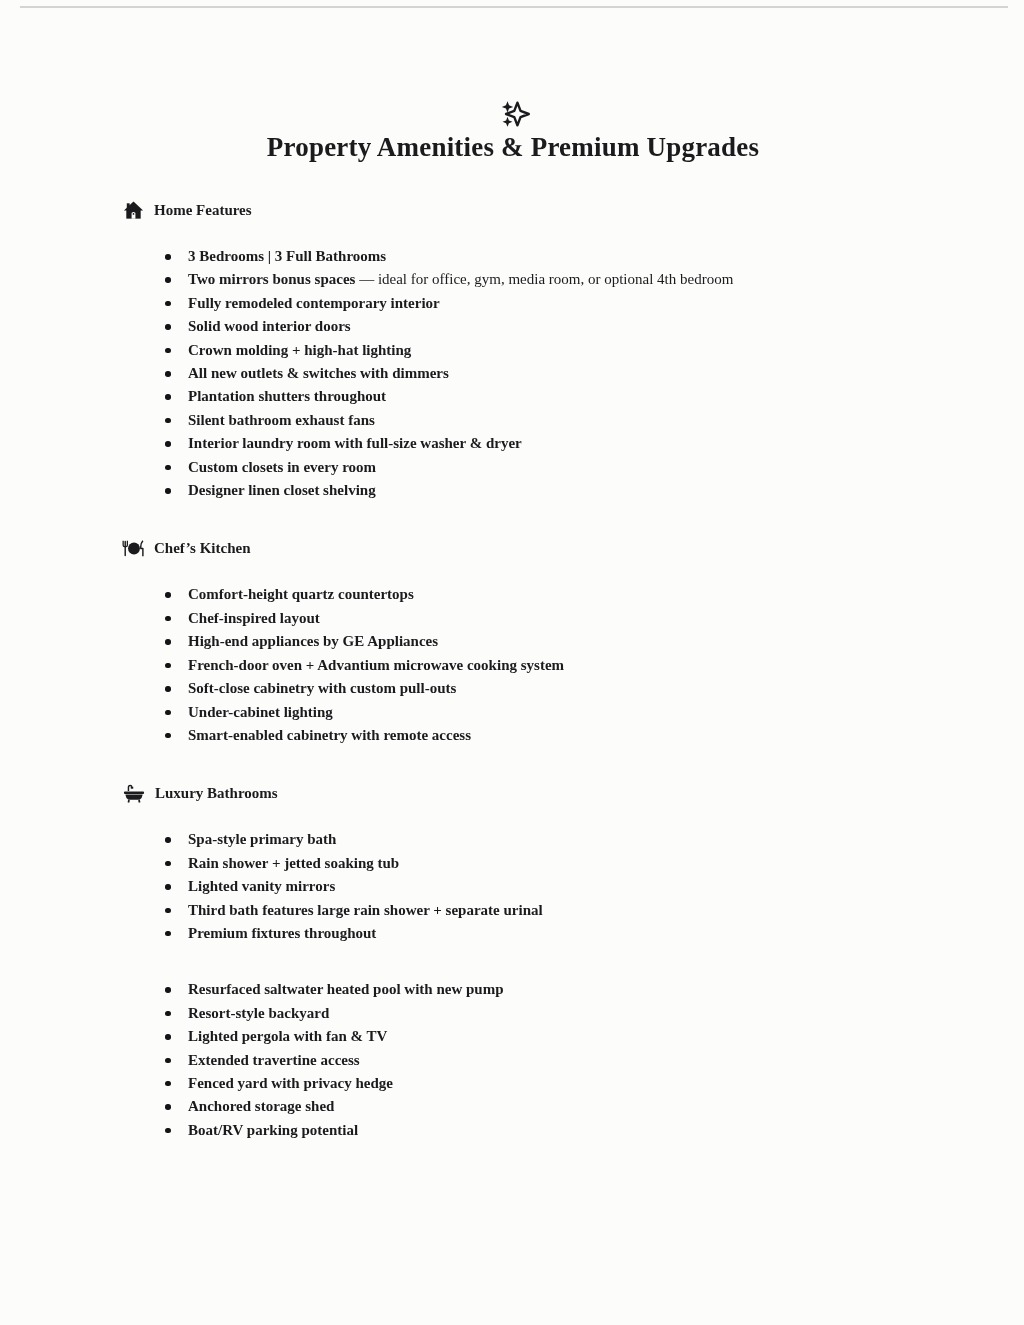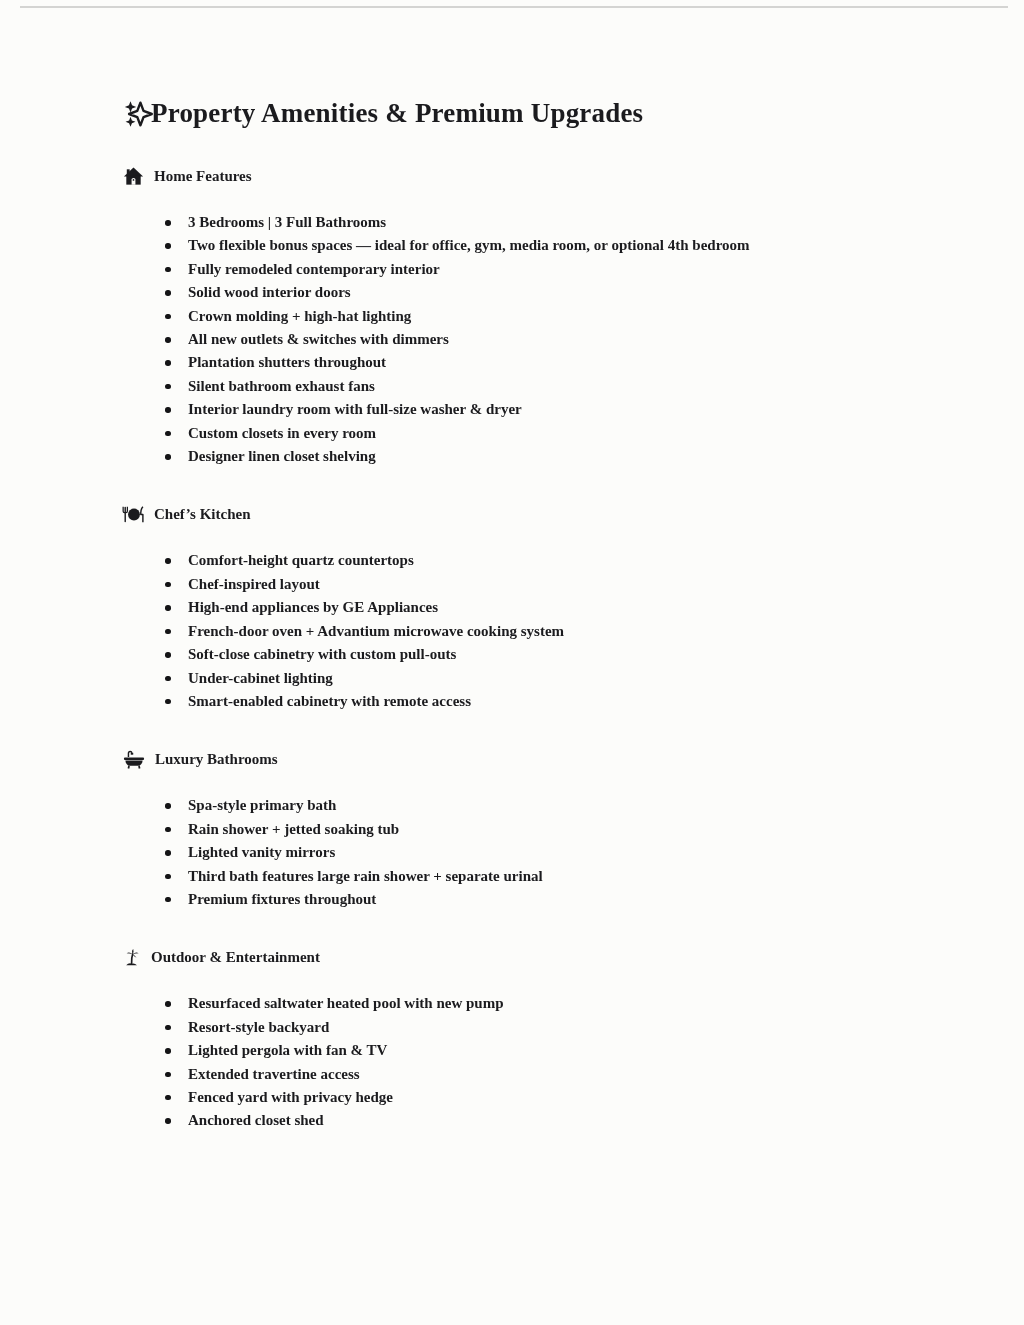--- a/index.html
+++ b/index.html
@@ -23,20 +23,21 @@
     padding: 96px 120px 0 122px;
   }
   .doc-title {
     display: flex;
     align-items: center;
     font-size: 27px;
     font-weight: bold;
     line-height: 34px;
     letter-spacing: .2px;
     margin: 0;
+    flex-direction: column;
   }
   .doc-title .icon { margin-right: -5px; position: relative; top: 1px; }
   .icon { display: inline-flex; flex: 0 0 auto; }
   .icon svg { display: block; }
   .section { margin-top: 33px; }
   .section-head {
     display: flex;
     align-items: center;
     gap: 9px;
     font-size: 15px;
@@ -61,21 +62,21 @@
   .amenity-list li::before {
     content: "";
     position: absolute;
     left: 2px;
     top: 9px;
     width: 5.5px;
     height: 5.5px;
     border-radius: 50%;
     background: #141416;
   }
-  .reg { font-weight: bold; }
+  .reg { font-weight: normal; }
 </style>
 </head>
 <body>
 
 <div class="scan-line"></div>
 
 <div class="page">
 
   <h1 class="doc-title">
     <span class="icon">
@@ -96,21 +97,21 @@
           <path d="M12 2.5 L22 12 L2 12 Z" fill="#1b1b1e"></path>
           <rect x="4.5" y="11" width="15" height="9.5" fill="#1b1b1e"></rect>
           <path d="M10 20.5 L10 14.5 Q12 12.6 14 14.5 L14 20.5 Z" fill="#fcfcfa"></path>
           <circle cx="12" cy="15.6" r="0.9" fill="#1b1b1e"></circle>
         </svg>
       </span>
       <span>Home Features</span>
     </h2>
     <ul class="amenity-list">
       <li><span>3 Bedrooms | 3 Full Bathrooms</span><span class="reg"></span></li>
-      <li><span>Two flexible bonus spaces</span><span class="reg"> — ideal for office, gym, media room, or optional 4th bedroom</span></li>
+      <li><span>Two mirrors bonus spaces</span><span class="reg"> — ideal for office, gym, media room, or optional 4th bedroom</span></li>
       <li><span>Fully remodeled contemporary interior</span><span class="reg"></span></li>
       <li><span>Solid wood interior doors</span><span class="reg"></span></li>
       <li><span>Crown molding + high-hat lighting</span><span class="reg"></span></li>
       <li><span>All new outlets &amp; switches with dimmers</span><span class="reg"></span></li>
       <li><span>Plantation shutters throughout</span><span class="reg"></span></li>
       <li><span>Silent bathroom exhaust fans</span><span class="reg"></span></li>
       <li><span>Interior laundry room with full-size washer &amp; dryer</span><span class="reg"></span></li>
       <li><span>Custom closets in every room</span><span class="reg"></span></li>
       <li><span>Designer linen closet shelving</span><span class="reg"></span></li>
     </ul>
@@ -156,36 +157,24 @@
     <ul class="amenity-list">
       <li><span>Spa-style primary bath</span><span class="reg"></span></li>
       <li><span>Rain shower + jetted soaking tub</span><span class="reg"></span></li>
       <li><span>Lighted vanity mirrors</span><span class="reg"></span></li>
       <li><span>Third bath features large rain shower + separate urinal</span><span class="reg"></span></li>
       <li><span>Premium fixtures throughout</span><span class="reg"></span></li>
     </ul>
   </div>
 
   <div class="section">
-    <h2 class="section-head">
-      <span class="icon">
-        <svg width="20" height="24" viewBox="0 0 24 24">
-          <path d="M11.5 20.5 Q11.2 13 12.8 8.5" fill="none" stroke="#1b1b1e" stroke-width="2" stroke-linecap="round"></path>
-          <path d="M12.8 8.5 Q9 5.5 5.5 7.5 Q9.5 7.8 12.8 8.5 Z" fill="#1b1b1e"></path>
-          <path d="M12.8 8.5 Q16.5 5.5 20 7.5 Q16 7.8 12.8 8.5 Z" fill="#1b1b1e"></path>
-          <path d="M12.8 8.5 Q11 4.5 13.5 2.5 Q14.5 6 12.8 8.5 Z" fill="#1b1b1e"></path>
-          <path d="M12.8 8.5 Q15.5 10.5 17.5 13 Q13.5 11.5 12.8 8.5 Z" fill="#1b1b1e"></path>
-          <path d="M5 22 Q8 18.5 11.8 20 Q15 18.8 18 22 Z" fill="#1b1b1e"></path>
-        </svg>
-      </span>
-      <span>Outdoor &amp; Entertainment</span>
-    </h2>
     <ul class="amenity-list">
       <li><span>Resurfaced saltwater heated pool with new pump</span><span class="reg"></span></li>
       <li><span>Resort-style backyard</span><span class="reg"></span></li>
       <li><span>Lighted pergola with fan &amp; TV</span><span class="reg"></span></li>
       <li><span>Extended travertine access</span><span class="reg"></span></li>
       <li><span>Fenced yard with privacy hedge</span><span class="reg"></span></li>
-      <li><span>Anchored closet shed</span><span class="reg"></span></li>
+      <li><span>Anchored storage shed</span><span class="reg"></span></li>
+      <li><span>Boat/RV parking potential</span><span class="reg"></span></li>
     </ul>
   </div>
 
 </div>
 
 </body></html>

